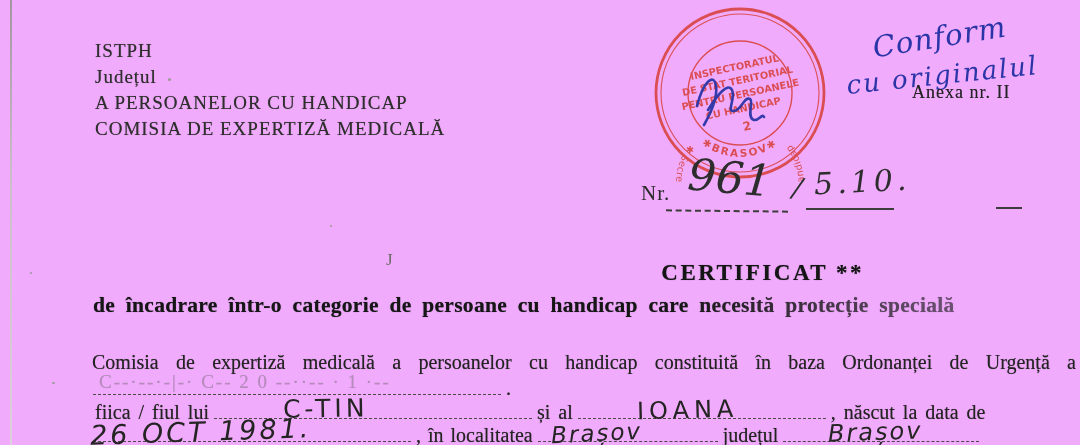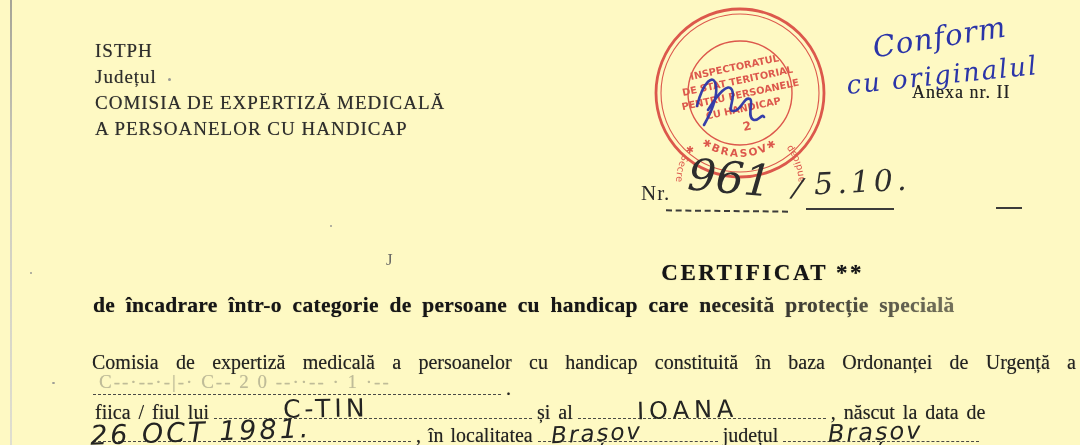--- a/index.html
+++ b/index.html
@@ -1,18 +1,18 @@
 <!DOCTYPE html>
 <html><head>
 <meta charset="utf-8">
 <style>
   html,body{margin:0;padding:0;background:#e8e8e6;}
   .page{
     position:relative; width:1080px; height:445px;
-    background:#fef9c3; overflow:hidden;
+    background:#f0abfc; overflow:hidden;
     font-family:"Liberation Serif", serif;
     color:#2a2a2a;
   }
   
   .scan-edge{position:absolute;left:10px;top:0;width:2px;height:445px;
     background:linear-gradient(#8f8f8b,#c2c2bd 40%,#d8d8d3);opacity:.8;}
   .speck{position:absolute;background:#9a9a94;border-radius:50%;}
 
   
   .letterhead{position:absolute;left:95px;top:38px;font-size:19px;line-height:26px;
@@ -86,22 +86,22 @@
 
   <div class="scan-edge"></div>
   <div class="speck" style="left:168px;top:78px;width:3px;height:3px;"></div>
   <div class="speck" style="left:30px;top:272px;width:2px;height:2px;"></div>
   <div class="speck" style="left:52px;top:382px;width:3px;height:2px;"></div>
   <div class="speck" style="left:330px;top:225px;width:2px;height:2px;"></div>
 
   <div class="letterhead">
     <div>ISTPH</div>
     <div>Județul</div>
+    <div>A PERSOANELOR CU HANDICAP</div>
     <div>COMISIA DE EXPERTIZĂ MEDICALĂ</div>
-    <div>A PERSOANELOR CU HANDICAP</div>
   </div>
 
   <svg class="stamp" viewBox="0 0 196 176">
     <defs>
       <path id="arcTop" d="M 33.3,132.3 A 64,64 0 1 0 142.3,132.3" transform="translate(9.7,-45.3) translate(0,45.3) translate(-9.7,0) translate(18,0) translate(-18,0)"></path>
       <path id="arcTop2" d="M 52,132 A 64,64 0 1 0 142,132"></path>
       <path id="arcBottom" d="M 56,136 A 64,64 0 0 0 138,136"></path>
     </defs>
     <g class="stamp-red">
       <circle cx="97" cy="87" r="84" fill="none" stroke-width="2.8"></circle>

